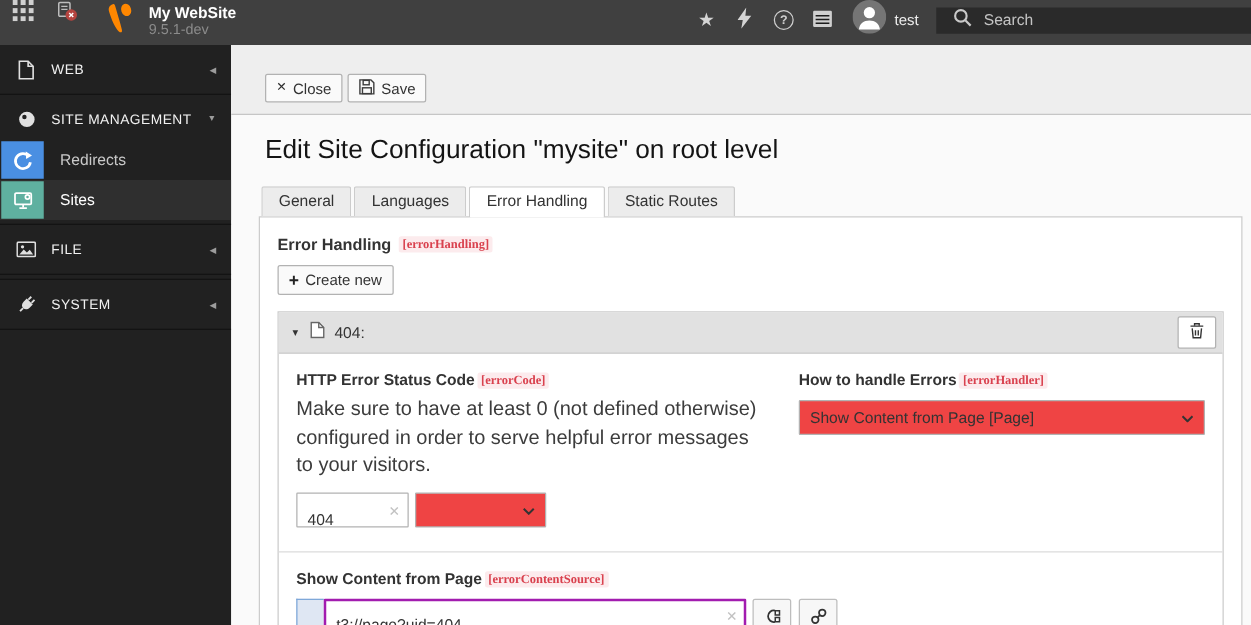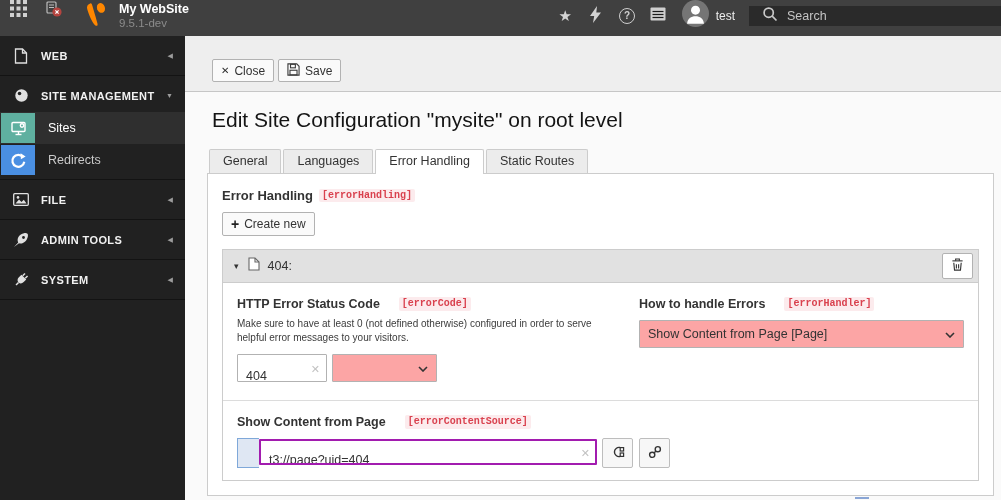--- a/index.html
+++ b/index.html
@@ -26,21 +26,21 @@
   .star-glyph{font-size:15px;color:#d4d4d4;line-height:1}
 
   
   .frame{flex:1;display:flex;min-height:0}
 
   
   .sidebar{flex:0 0 185px;background:#212121;padding-top:3px}
   .sb-sep{height:1px;background:#131313;margin:3px 0}
   .sb-head{height:33px;display:flex;align-items:center;padding:0 12px;cursor:pointer}
   .sb-head-icon{width:18px;display:flex;justify-content:center}
-  .sb-head-label{margin-left:11px;font-size:11px;font-weight:bold;letter-spacing:.4px;color:#f1f1f1}
+  .sb-head-label{margin-left:11px;font-size:11px;font-weight:normal;letter-spacing:.4px;color:#f1f1f1}
   .sb-arrow{margin-left:auto;font-size:7px;color:#9c9c9c}
   .sb-item{height:32px;display:flex;align-items:center;cursor:pointer;color:#c9c9c9;font-size:12.5px}
   .sb-item.active{background:#2f2f2f;color:#fff}
   .sb-item-icon{width:34px;height:30px;margin-left:1px;display:flex;align-items:center;justify-content:center;flex:0 0 34px}
   .icon-sites{background:#5fb0a0}
   .icon-redirects{background:#4a8fe2}
   .sb-item-label{margin-left:13px}
 
   
   .main{flex:1;min-width:0;display:flex;flex-direction:column;position:relative;background:#fafafa}
@@ -52,41 +52,41 @@
   h1{font-weight:400;font-size:21px;color:#141414;margin:16px 0 0 5px}
 
   .tabs{display:flex;gap:2px;margin:17px 0 0 2px;position:relative;z-index:2}
   .tab{height:24px;padding:5px 13px;font-size:12.5px;color:#333;background:#ececec;border:1px solid #ccc;border-bottom:none;
     border-radius:2px 2px 0 0;cursor:pointer;line-height:1.1}
   .tab.active{background:#fff;height:25px;margin-bottom:-1px}
 
   .panel{border:1px solid #ccc;background:#fff;padding:14px;position:relative;z-index:1}
   .sec-row{display:flex;align-items:center;gap:6px}
   .sec-title{font-size:13px;font-weight:bold;color:#333}
-  .badge{font-family:Liberation Mono, monospace;font-size:10px;font-weight:bold;color:#d9414e;background:#fcebed;padding:1px 3px;border-radius:2px}
+  .badge{font-family:Liberation Serif, serif;font-size:10px;font-weight:bold;color:#d9414e;background:#fcebed;padding:1px 3px;border-radius:2px}
   .create-btn{margin-top:9px;height:24px}
   .plus-glyph{font-size:14px;font-weight:bold;color:#222;line-height:1}
 
   .item{border:1px solid #ccc;margin-top:13px}
   .item-head{background:#e1e1e1;height:33px;display:flex;align-items:center;padding:0 5px 0 11px;border-bottom:1px solid #ccc;cursor:pointer}
   .item-caret{font-size:9px;color:#333}
   .item-label{font-size:12.5px;color:#333;margin-left:8px}
   .icon-btn{margin-left:auto;width:31px;height:26px;background:#fff;border:1px solid #b2b2b2;border-radius:2px;
     display:flex;align-items:center;justify-content:center;cursor:pointer}
   .item-body{padding:14px 14px 12px}
   .grid2{display:grid;grid-template-columns:376px 1fr;column-gap:26px}
-  .f-label-row{display:flex;gap:19px}
+  .f-label-row{display:flex;align-items:center;gap:2px}
   .f-label{font-size:12.5px;font-weight:bold;color:#333}
-  .f-desc{font-size:10px;color:#3c3c3c;line-height:1.42;margin-top:6px}
+  .f-desc{font-size:16px;color:#3c3c3c;line-height:1.42;margin-top:6px}
   .inputs{display:flex;gap:5px;margin-top:9px}
   .tx{position:relative}
   .tx input{height:28px;border:1px solid #b2b2b2;border-radius:1px;font-size:12.5px;color:#333;padding:16px 22px 0 8px;outline:none;font-family:inherit;background:#fff;width:100%}
   .tx.code{width:90px}
   .clear-x{position:absolute;right:7px;top:50%;transform:translateY(-50%);color:#c2c2c2;font-size:11px;line-height:1}
-  .sel{height:28px;border:1px solid #b2b2b2;border-radius:1px;background:#fca5a5;display:flex;align-items:center;justify-content:space-between;
+  .sel{height:28px;border:1px solid #b2b2b2;border-radius:1px;background:#ef4444;display:flex;align-items:center;justify-content:space-between;
     padding:0 8px;font-size:12.5px;color:#333;cursor:pointer;gap:8px}
   .sel.small{width:105px}
   .sel.wide{width:100%;margin-top:9px}
   .divider{border-top:1px solid #dcdcdc;margin:16px -14px 14px}
   .igroup{display:flex;align-items:center;margin-top:9px}
   .dragseg{width:22px;height:30px;background:#dfe7f3;border:1px solid #7fa8d9;border-right:none;cursor:grab}
   .tx.t3{width:338px}
   .tx.t3 input{height:26px;border:2px solid #a21caf}
   .igroup .icon-btn{margin-left:5px;width:31px;height:30px;background:#f7f7f7;border-color:#bdbdbd}
   .igroup .icon-btn + .icon-btn{margin-left:6px}
@@ -204,65 +204,55 @@
       <div class="sb-head">
         <span class="sb-head-icon">
           <svg width="15" height="15" viewBox="0 0 16 16">
             <circle cx="8" cy="8" r="6.6" fill="#e0e0e0"></circle>
             <circle cx="5.9" cy="5.9" r="1.9" fill="#212121"></circle>
           </svg>
         </span>
         <span class="sb-head-label">SITE MANAGEMENT</span>
         <span class="sb-arrow">▼</span>
       </div>
+      <div class="sb-item">
+        <span class="sb-item-icon icon-redirects">
+          <svg width="17" height="17" viewBox="0 0 17 17" fill="none">
+            <path d="M13,5 A6,6 0 1 0 14.3,9.8" stroke="#fff" stroke-width="2.2"></path>
+            <polygon points="10.6,1.2 15.6,4.4 10.9,7.2" fill="#fff"></polygon>
+          </svg>
+        </span>
+        <span class="sb-item-label">Redirects</span>
+      </div>
       <div class="sb-item active">
         <span class="sb-item-icon icon-sites">
           <svg width="17" height="17" viewBox="0 0 17 17" fill="none" stroke="#fff" stroke-width="1.4">
             <rect x="2" y="2.5" width="13" height="9" rx="1"></rect>
             <circle cx="12" cy="5.5" r="1.7"></circle>
             <line x1="8.5" y1="11.5" x2="8.5" y2="14"></line>
             <line x1="5.5" y1="14.5" x2="11.5" y2="14.5"></line>
           </svg>
         </span>
         <span class="sb-item-label">Sites</span>
       </div>
-      <div class="sb-item">
-        <span class="sb-item-icon icon-redirects">
-          <svg width="17" height="17" viewBox="0 0 17 17" fill="none">
-            <path d="M13,5 A6,6 0 1 0 14.3,9.8" stroke="#fff" stroke-width="2.2"></path>
-            <polygon points="10.6,1.2 15.6,4.4 10.9,7.2" fill="#fff"></polygon>
-          </svg>
-        </span>
-        <span class="sb-item-label">Redirects</span>
-      </div>
       <div class="sb-sep"></div>
 
       <div class="sb-head">
         <span class="sb-head-icon">
           <svg width="16" height="13" viewBox="0 0 16 13">
             <rect x="0.7" y="0.7" width="14.6" height="11.6" rx="1" fill="none" stroke="#e0e0e0" stroke-width="1.3"></rect>
             <circle cx="5" cy="4.4" r="1.3" fill="#e0e0e0"></circle>
             <path d="M2.5,10.5 L6,6.5 L8.5,9 L10.8,6.8 L13.5,10.5 Z" fill="#e0e0e0"></path>
           </svg>
         </span>
         <span class="sb-head-label">FILE</span>
         <span class="sb-arrow">◀</span>
       </div>
       <div class="sb-sep"></div>
 
-      <div class="sb-head">
-        <span class="sb-head-icon">
-          <svg width="16" height="16" viewBox="0 0 16 16">
-            <path d="M1,15 L5.2,10.5 C3.4,6.5 6.2,2.2 11,1.2 C13.8,0.7 15.4,1.6 14.9,4.2 C14,9 10,12.4 6,11.3 L1,15 Z" fill="#e0e0e0"></path>
-            <circle cx="10.5" cy="5.5" r="1.4" fill="#212121"></circle>
-          </svg>
-        </span>
-        <span class="sb-head-label">ADMIN TOOLS</span>
-        <span class="sb-arrow">◀</span>
-      </div>
       <div class="sb-sep"></div>
 
       <div class="sb-head">
         <span class="sb-head-icon">
           <svg width="16" height="16" viewBox="0 0 16 16">
             <g transform="rotate(45 8 8)" stroke="#e0e0e0" fill="#e0e0e0">
               <line x1="6.2" y1="0.5" x2="6.2" y2="3.8" stroke-width="1.5"></line>
               <line x1="9.8" y1="0.5" x2="9.8" y2="3.8" stroke-width="1.5"></line>
               <path d="M4.6,4 H11.4 V7.6 C11.4,10 9.9,11.5 8,11.5 C6.1,11.5 4.6,10 4.6,7.6 Z" stroke-width="0"></path>
               <line x1="8" y1="11.5" x2="8" y2="15" stroke-width="1.5"></line>

